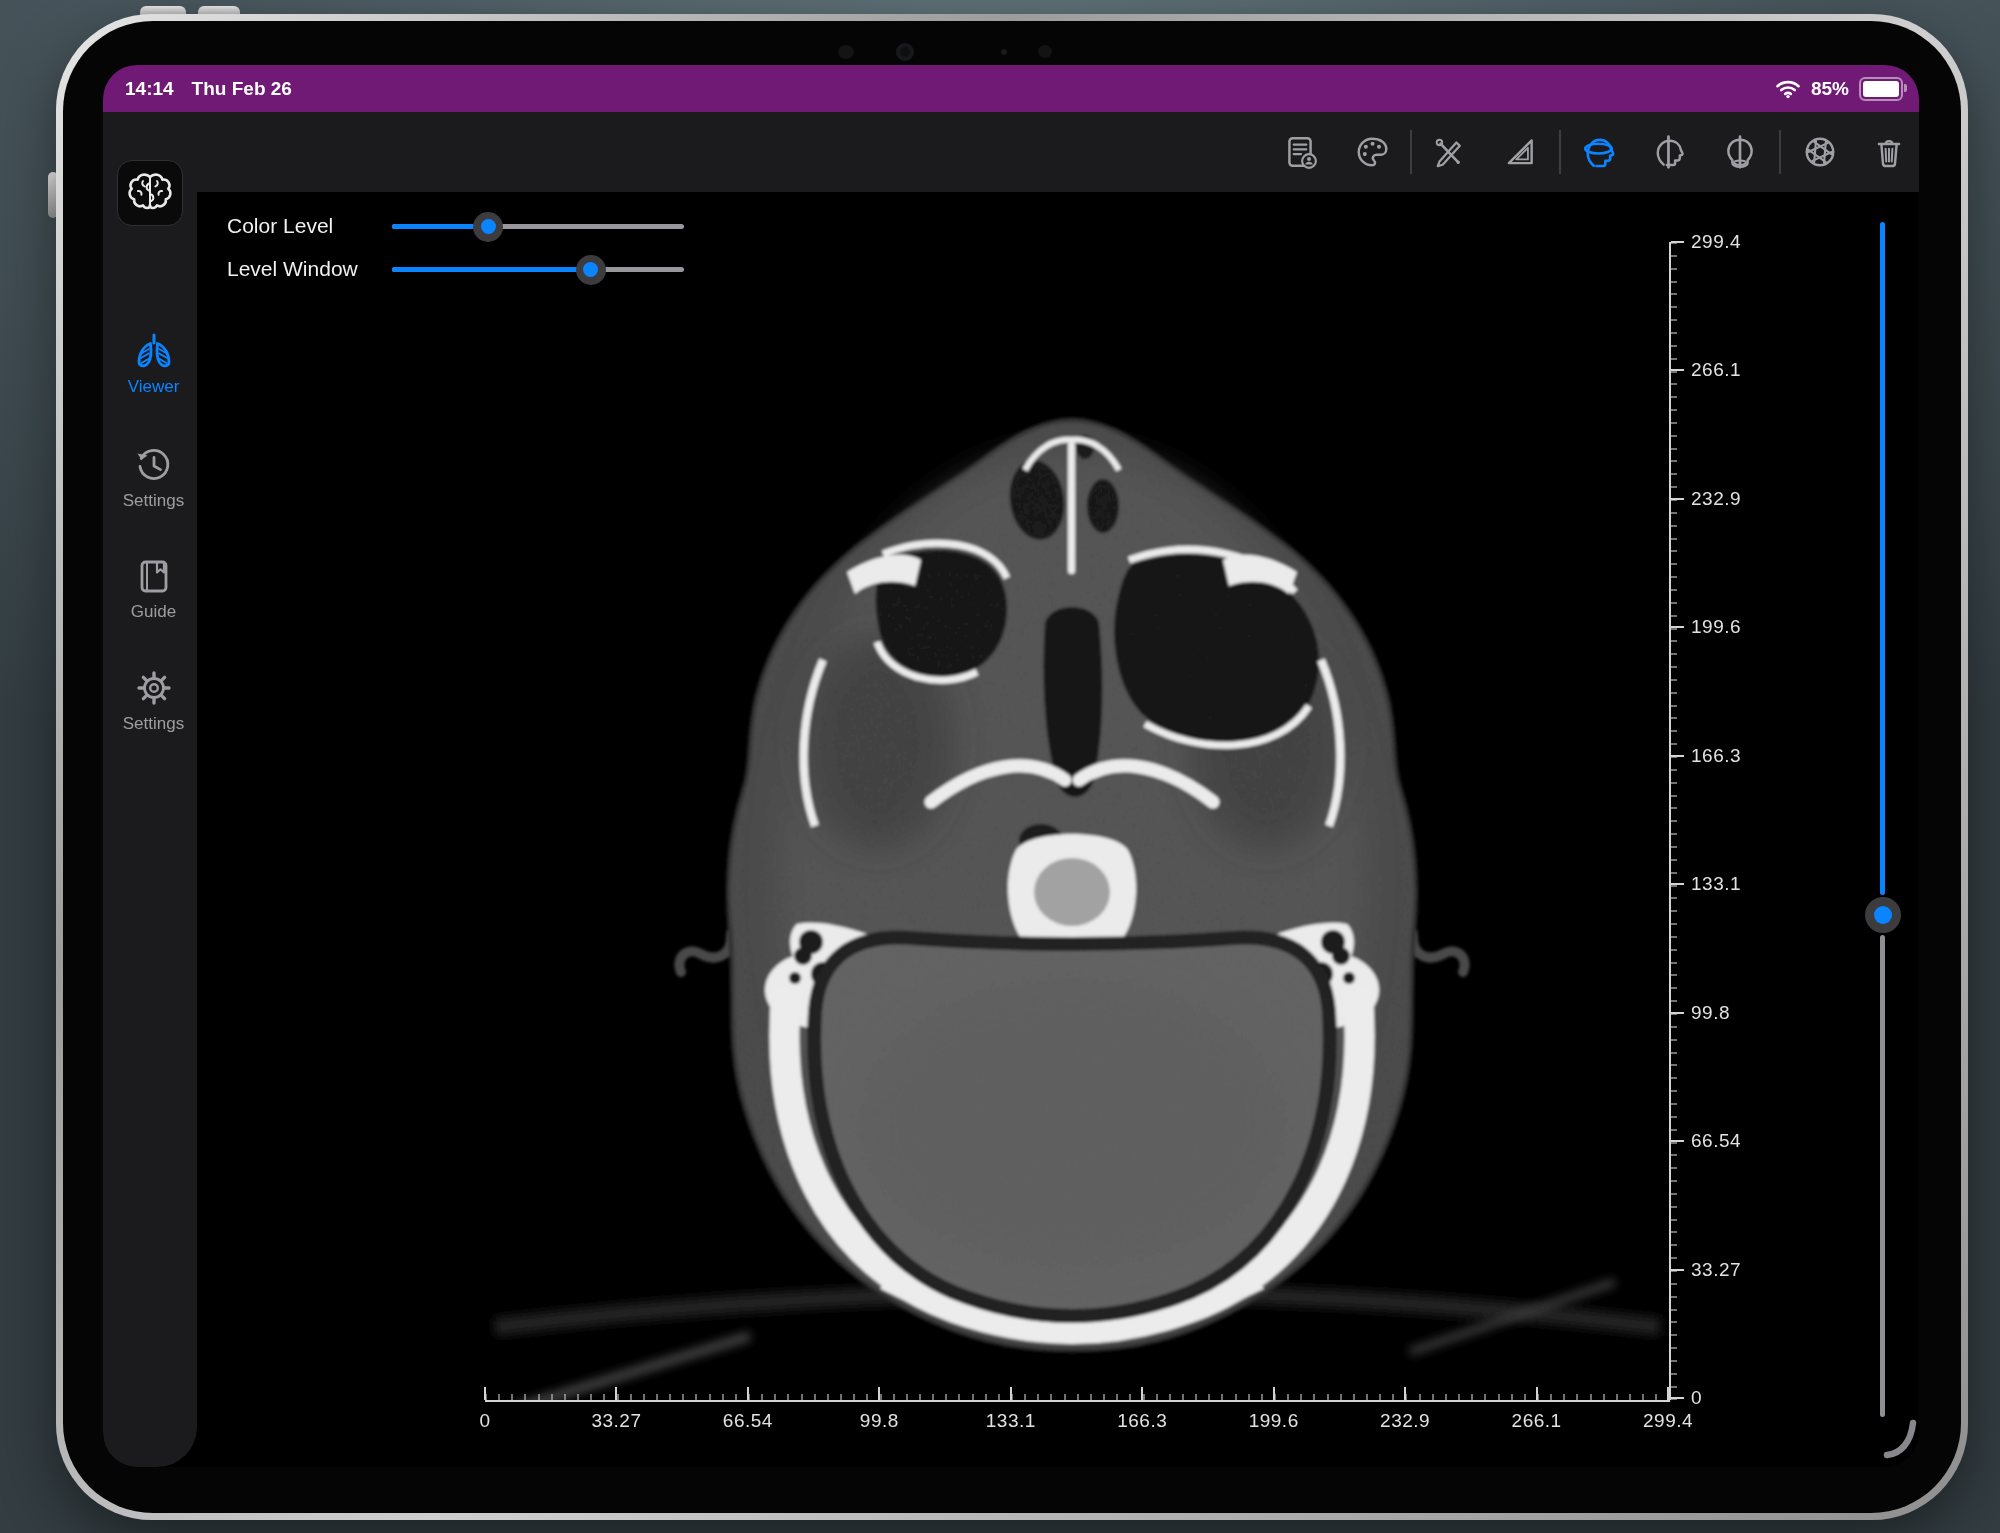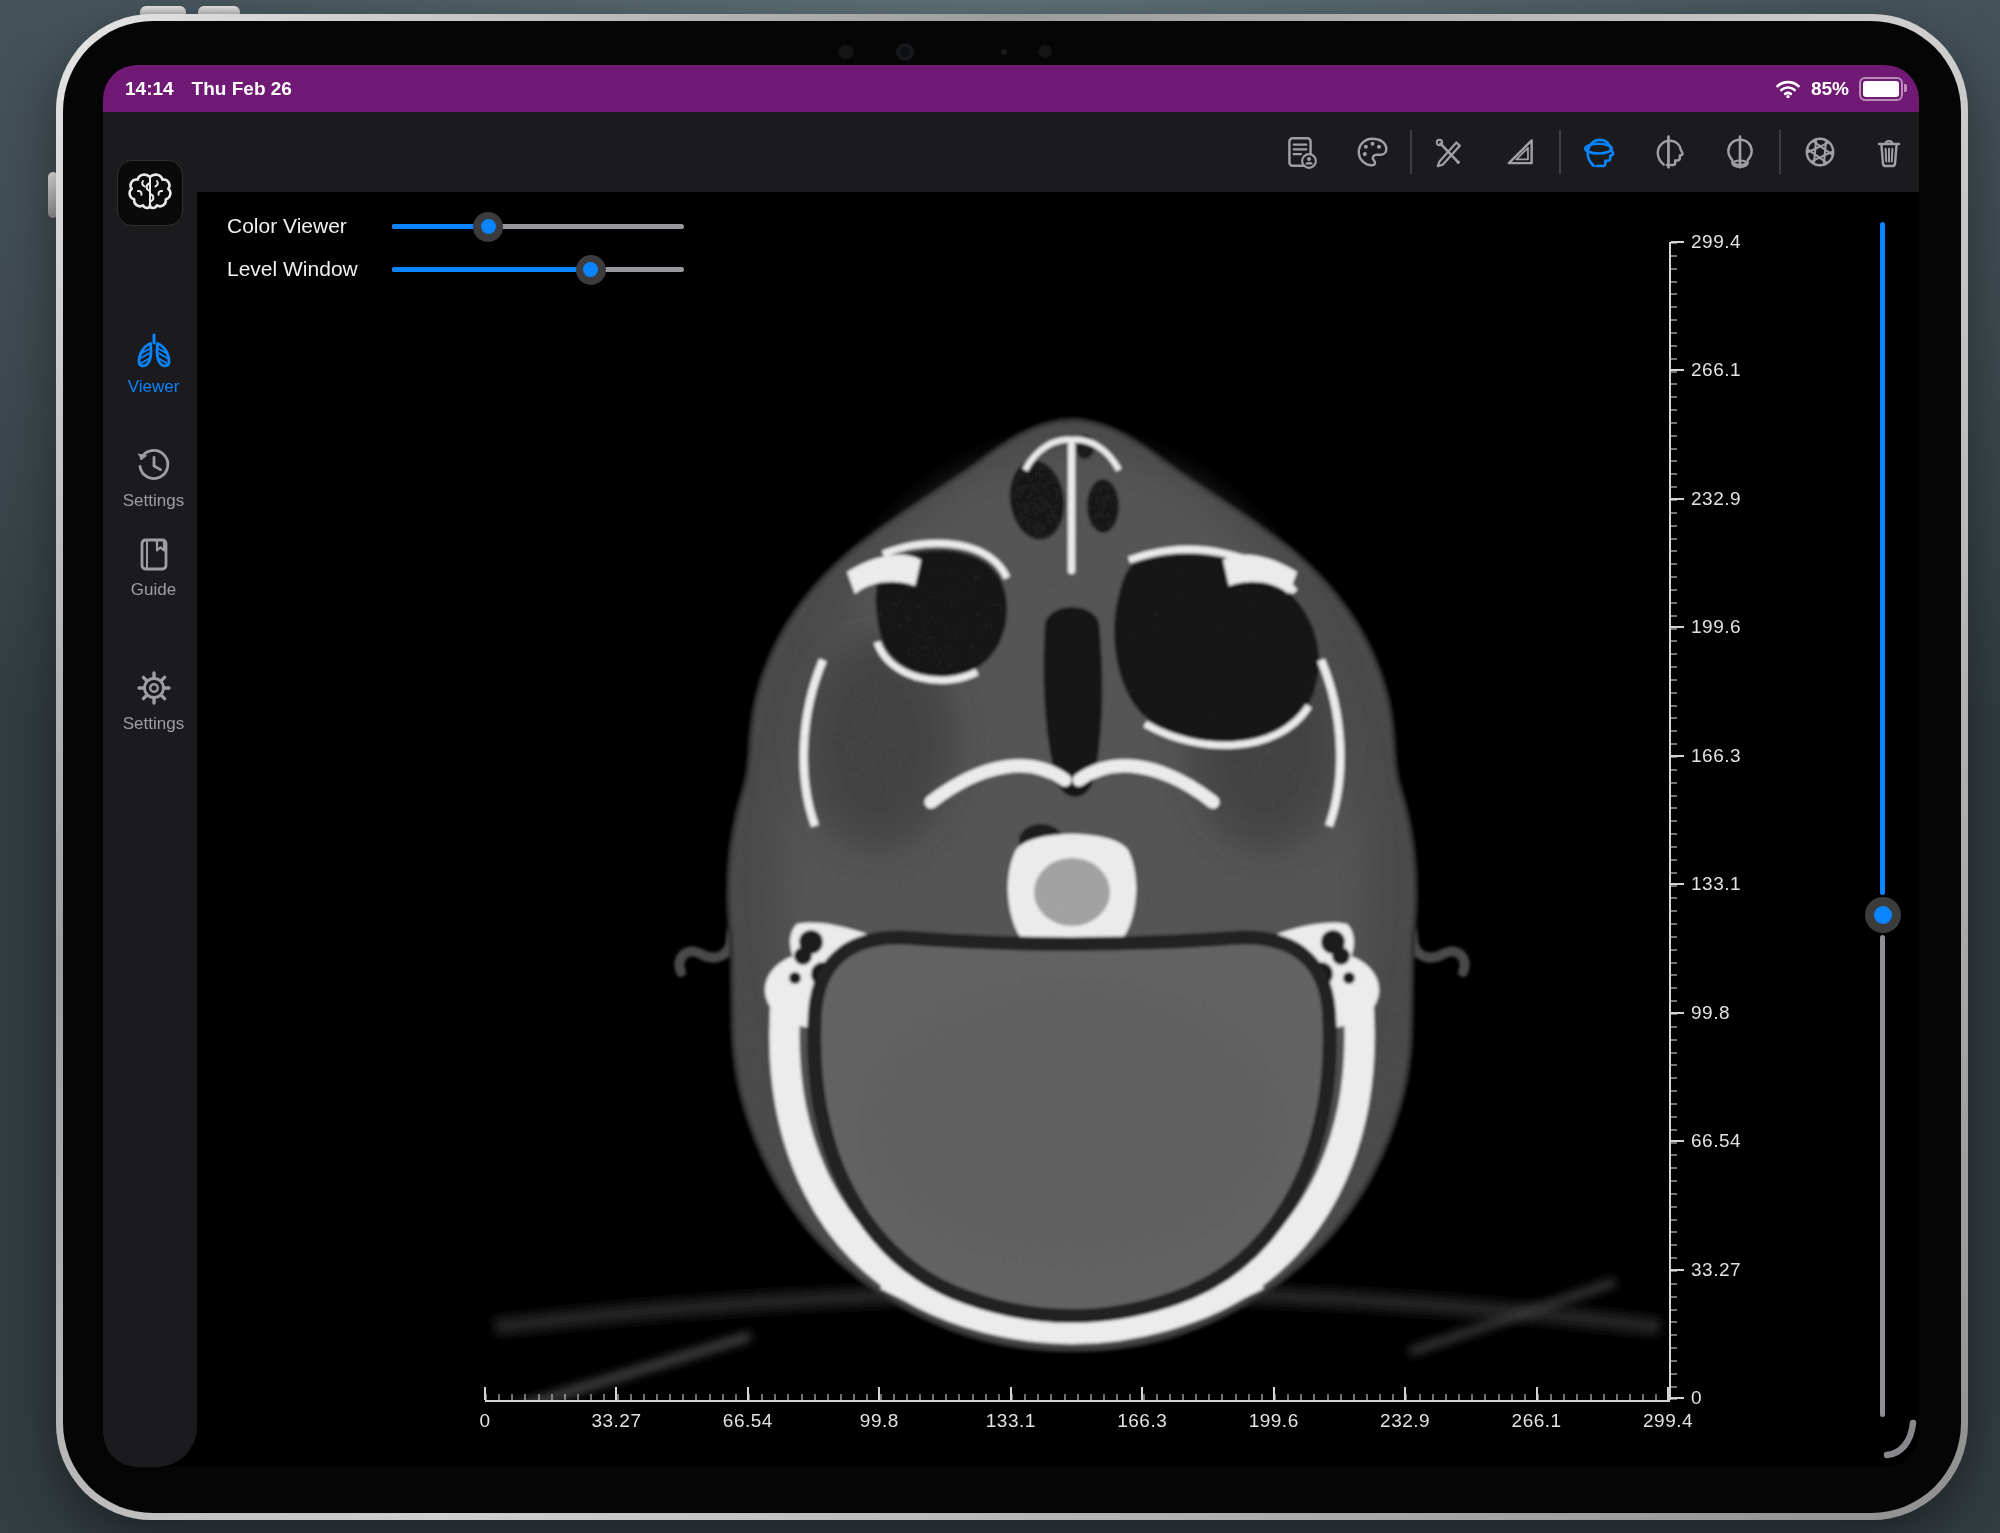--- a/index.html
+++ b/index.html
@@ -222,21 +222,21 @@
 
           <div class="side-item" style="top:332px;">
             <svg viewBox="0 0 42 42">
               <path d="M8.2,14.5 A14,14 0 1 1 7,22.5" fill="none" stroke="currentColor" stroke-width="2.8" stroke-linecap="round"></path>
               <path d="M4.5,9.5 L8.6,15.8 L14.5,11.6 Z" fill="currentColor"></path>
               <path d="M21,13.5 V22 l6.5,3.6" fill="none" stroke="currentColor" stroke-width="2.8" stroke-linecap="round" stroke-linejoin="round"></path>
             </svg>
             <span class="lbl">Settings</span>
           </div>
 
-          <div class="side-item" style="top:421px;">
+          <div class="side-item" style="top:443px;">
             <svg viewBox="0 0 42 42">
               <rect x="9" y="7" width="24" height="29" rx="3.5" fill="none" stroke="currentColor" stroke-width="2.8"></rect>
               <path d="M14,7.5 V35.5" stroke="currentColor" stroke-width="2"></path>
               <path d="M24,7.5 v10 l3.5,-3.2 L31,17.5 v-10" fill="none" stroke="currentColor" stroke-width="2.2" stroke-linejoin="round"></path>
             </svg>
             <span class="lbl">Guide</span>
           </div>
 
           <div class="side-item" style="top:555px;">
             <svg viewBox="0 0 42 42">
@@ -250,21 +250,21 @@
                 <path d="M31.6,10.4 L28.1,13.9"></path>
                   <path d="M13.9,28.1 L10.4,31.6"></path>
               </g>
               <circle cx="21" cy="21" r="9.5" fill="none" stroke="currentColor" stroke-width="2.8"></circle>
               <circle cx="21" cy="21" r="3.8" fill="none" stroke="currentColor" stroke-width="2.4"></circle>
             </svg>
             <span class="lbl">Settings</span>
           </div>
         </div>
 
-        <div class="ctl-label" style="left:124px;top:149px;">Color Viewer</div>
+        <div class="ctl-label" style="left:124px;top:149px;">Color Level</div>
         <div class="h-track" style="left:289px;top:159px;">
           <div class="h-fill" style="width: 33%;"></div>
           <div class="h-thumb" style="left: 33%;"></div>
         </div>
 
         <div class="ctl-label" style="left:124px;top:192px;">Level Window</div>
         <div class="h-track" style="left:289px;top:202px;">
           <div class="h-fill" style="width: 68%;"></div>
           <div class="h-thumb" style="left: 68%;"></div>
         </div>

